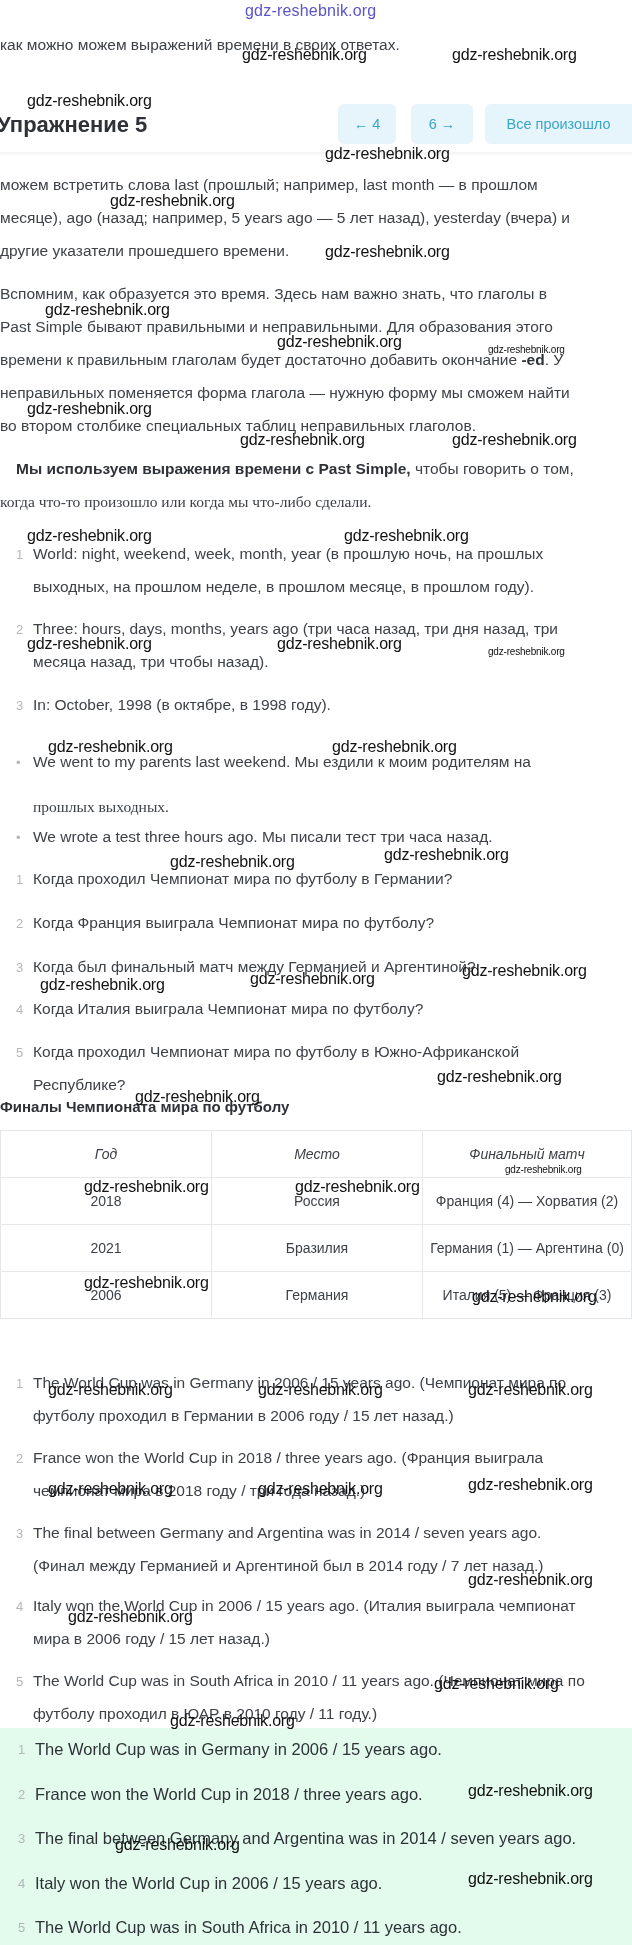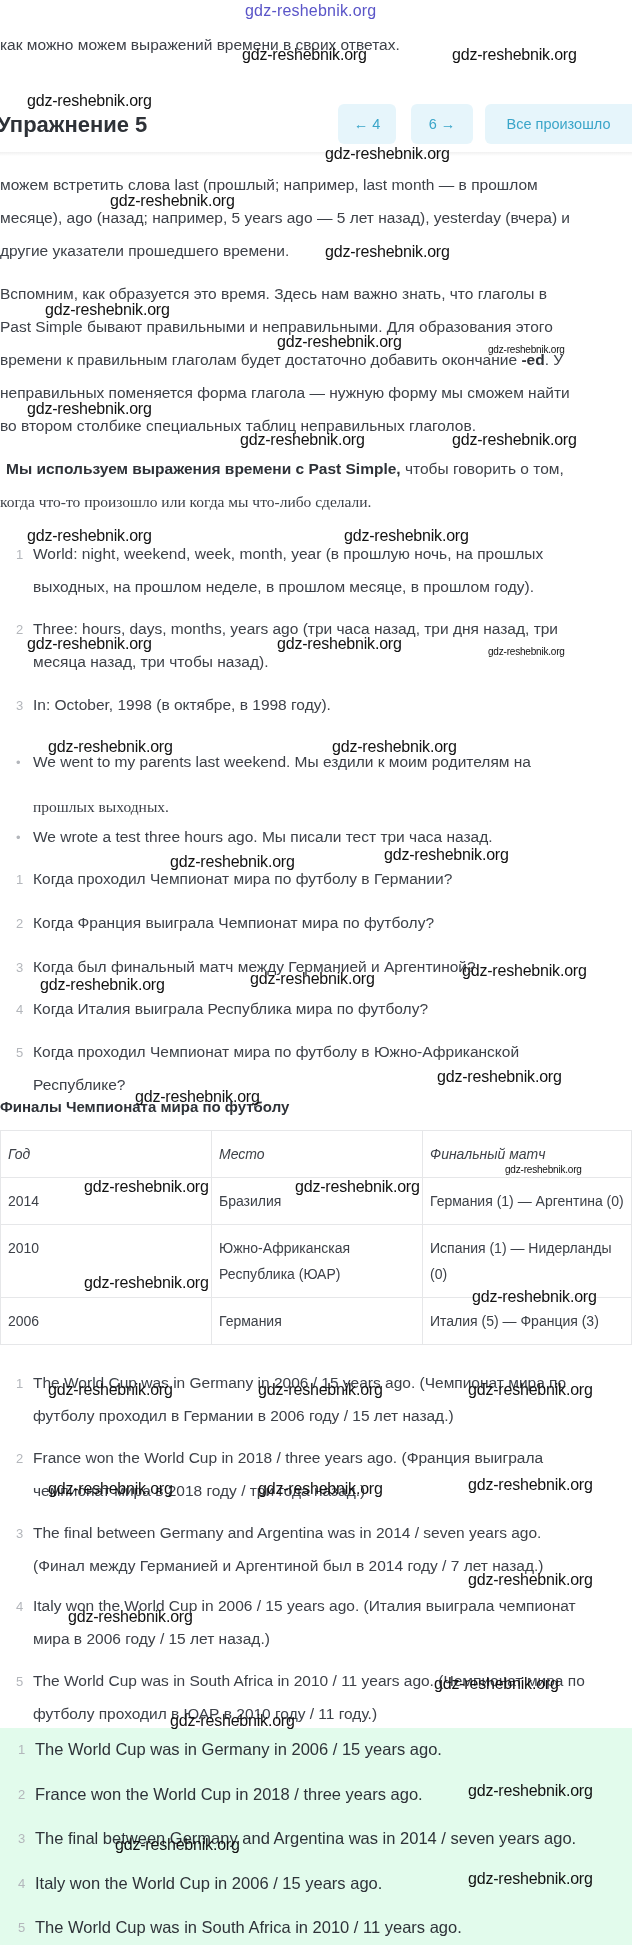--- a/index.html
+++ b/index.html
@@ -17,21 +17,21 @@
     position: absolute; top: 104px; height: 40px; border-radius: 6px;
     background: #e6f5fb; color: #3aa5c9; font-size: 14.5px;
     display: flex; align-items: center; justify-content: center; cursor: pointer;
   }
   .header-line { position: absolute; left: 0; top: 152px; width: 632px; height: 4px;
     background: linear-gradient(#f1f1f1, #ffffff); }
   .num { color: #b3b6bb; font-size: 13px; position: absolute; }
   .bullet { color: #b3b6bb; font-size: 13px; position: absolute; }
   .bold { font-weight: bold; color: #2e3238; }
   table.wc { position: absolute; left: 0; top: 1130px; width: 632px; border-collapse: collapse; font-size: 14px; color: #3d4148; }
-  table.wc td, table.wc th { border: 1px solid #e6e7e9; vertical-align: top; text-align: left; padding: 10px 7px; line-height: 26px; }
+  table.wc td, table.wc th { border: 1px solid #e6e7e9; vertical-align: top; text-align: center; padding: 10px 7px; line-height: 26px; }
   table.wc th { font-style: italic; font-weight: normal; background: #ffffff; }
   .answer-box { position: absolute; left: 0; top: 1728px; width: 632px; height: 217px; background: #e2fbec; }
   .ans { font-size: 16.5px; color: #2e3238; }
 </style>
 </head>
 <body>
 
 <div class="top-wm">gdz-reshebnik.org</div>
 
 <div class="abs txt" style="left:0;top:36px;">как можно можем выражений времени в своих ответах.</div>
@@ -47,21 +47,21 @@
 <div class="abs txt" style="left:0;top:242px;">другие указатели прошедшего времени.</div>
 
 <div class="abs txt" style="left:0;top:285px;">Вспомним, как образуется это время. Здесь нам важно знать, что глаголы в</div>
 <div class="abs txt" style="left:0;top:318px;">Past Simple бывают правильными и неправильными. Для образования этого</div>
 <div class="abs txt" style="left:0;top:351px;">
   <span>времени к правильным глаголам будет достаточно добавить окончание </span><span class="bold">-ed</span><span>. У</span>
 </div>
 <div class="abs txt" style="left:0;top:384px;">неправильных поменяется форма глагола — нужную форму мы сможем найти</div>
 <div class="abs txt" style="left:0;top:417px;">во втором столбике специальных таблиц неправильных глаголов.</div>
 
-<div class="abs txt" style="left:6px;top:460px;text-align:right;">
+<div class="abs txt" style="left:16px;top:460px;text-align:right;">
   <span class="bold">Мы используем выражения времени с Past Simple,</span><span> чтобы говорить о том,</span>
 </div>
 <div class="abs txt" style="left:0;top:493px;font-family:Liberation Serif, serif;">когда что-то произошло или когда мы что-либо сделали.</div>
 
 <div id="expr-list">
     <div class="num" style="left:16px;top:547px;">1</div>
     <div class="abs txt" style="left:33px;top:545px;">World: night, weekend, week, month, year (в прошлую ночь, на прошлых</div>
     <div class="abs txt" style="left:33px;top:578px;">выходных, на прошлом неделе, в прошлом месяце, в прошлом году).</div>
     <div class="num" style="left:16px;top:622px;">2</div>
     <div class="abs txt" style="left:33px;top:620px;">Three: hours, days, months, years ago (три часа назад, три дня назад, три</div>
@@ -79,45 +79,45 @@
   </div>
 
 <div id="q-list">
     <div class="num" style="left:16px;top:872px;">1</div>
     <div class="abs txt" style="left:33px;top:870px;">Когда проходил Чемпионат мира по футболу в Германии?</div>
     <div class="num" style="left:16px;top:916px;">2</div>
     <div class="abs txt" style="left:33px;top:914px;">Когда Франция выиграла Чемпионат мира по футболу?</div>
     <div class="num" style="left:16px;top:960px;">3</div>
     <div class="abs txt" style="left:33px;top:958px;">Когда был финальный матч между Германией и Аргентиной?</div>
     <div class="num" style="left:16px;top:1002px;">4</div>
-    <div class="abs txt" style="left:33px;top:1000px;">Когда Италия выиграла Республика мира по футболу?</div>
+    <div class="abs txt" style="left:33px;top:1000px;">Когда Италия выиграла Чемпионат мира по футболу?</div>
     <div class="num" style="left:16px;top:1045px;">5</div>
     <div class="abs txt" style="left:33px;top:1043px;">Когда проходил Чемпионат мира по футболу в Южно-Африканской</div>
     <div class="abs txt" style="left:33px;top:1076px;">Республике?</div>
   </div>
 
 <div class="abs bold" style="left:0;top:1098px;font-size:15px;">Финалы Чемпионата мира по футболу</div>
 <table class="wc">
   <thead>
     <tr>
       <th style="width:196px;">Год</th>
       <th style="width:196px;">Место</th>
       <th>Финальный матч</th>
     </tr>
   </thead>
   <tbody id="tbody">
       <tr>
-        <td>2014</td>
+        <td>2018</td>
+        <td>Россия</td>
+        <td>Франция (4) — Хорватия (2)</td>
+      </tr>
+      <tr>
+        <td>2021</td>
         <td>Бразилия</td>
         <td>Германия (1) — Аргентина (0)</td>
-      </tr>
-      <tr>
-        <td>2010</td>
-        <td>Южно-Африканская Республика (ЮАР)</td>
-        <td>Испания (1) — Нидерланды (0)</td>
       </tr>
       <tr>
         <td>2006</td>
         <td>Германия</td>
         <td>Италия (5) — Франция (3)</td>
       </tr>
     </tbody>
 </table>
 
 <div id="ta-list">

